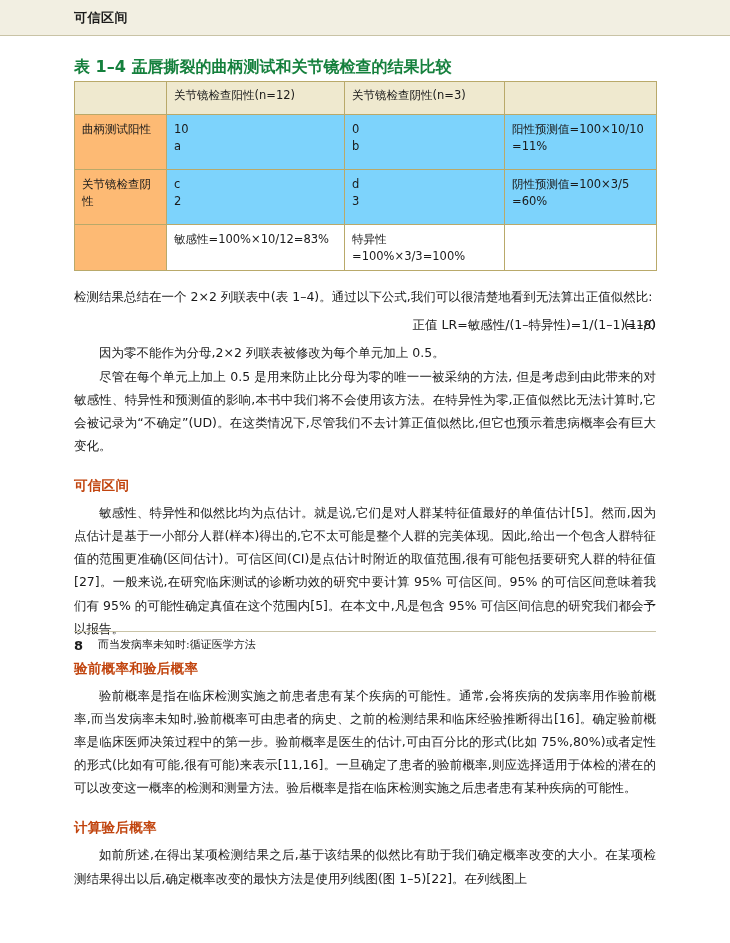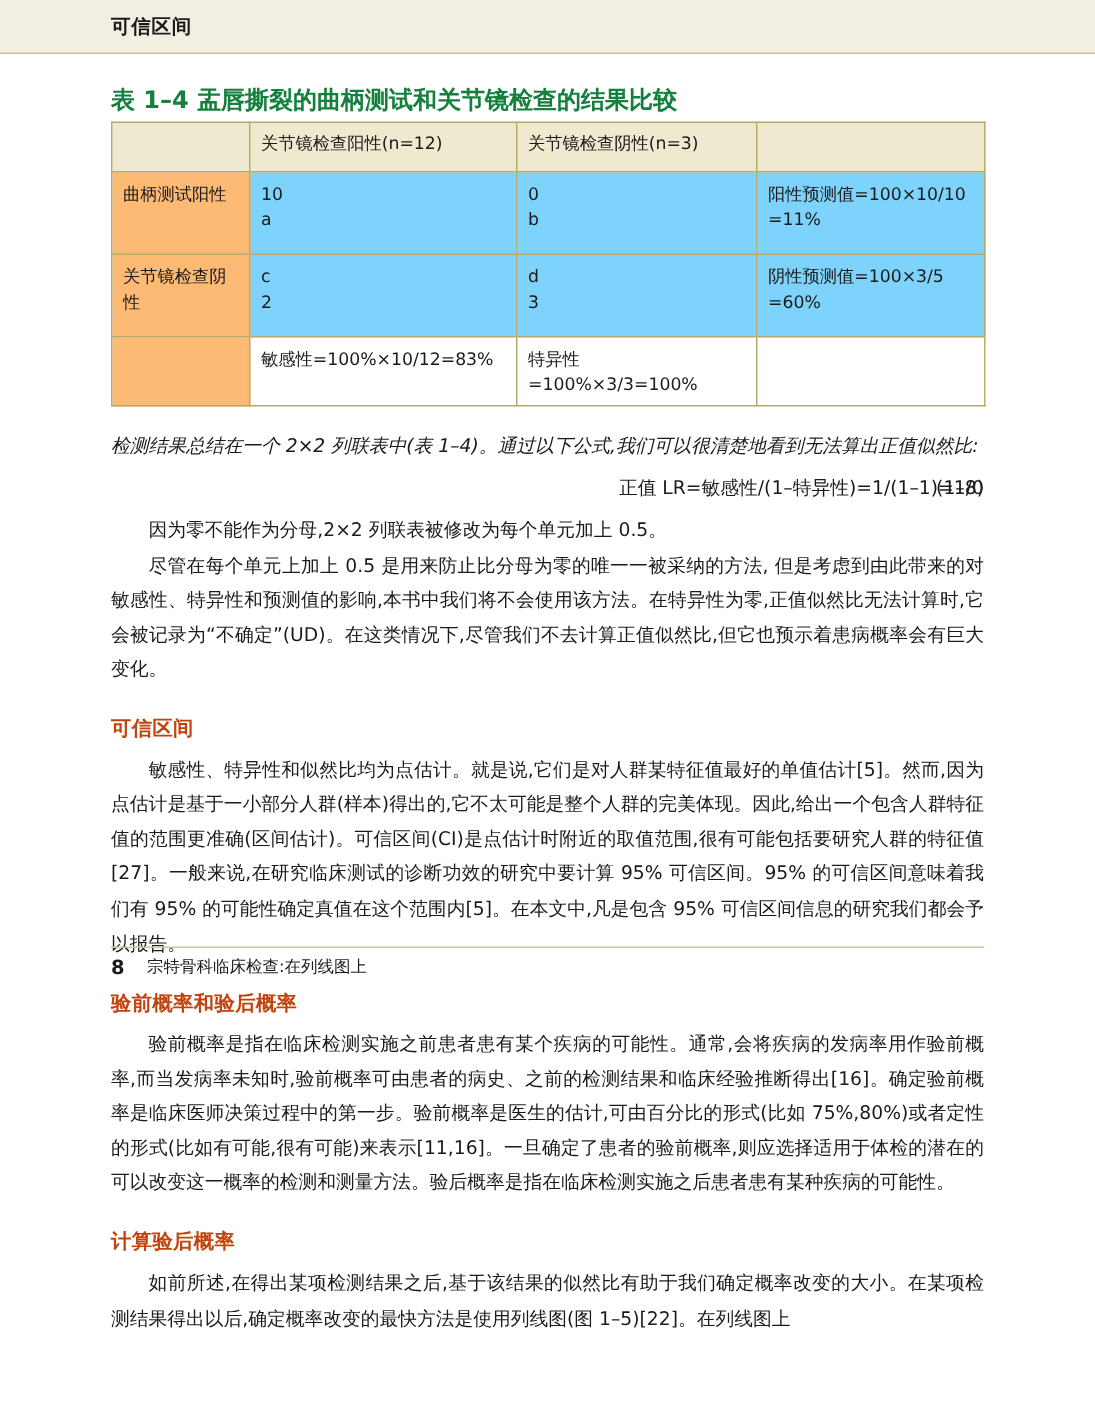--- a/index.html
+++ b/index.html
@@ -229,21 +229,21 @@
         </tr>
         <tr>
           <td class="rh-cell"></td>
           <td class="foot-cell">敏感性=100%×10/12=83%</td>
           <td class="foot-cell">特异性=100%×3/3=100%</td>
           <td class="foot-cell"></td>
         </tr>
       </tbody>
     </table>
 
-    <div class="para-block" style="font-style:italic;">
+    <div class="para-block" style="">
       <p class="body">检测结果总结在一个 2×2 列联表中(表 1–4)。通过以下公式,我们可以很清楚地看到无法算出正值似然比:</p>
     </div>
 
     <div class="formula-row">
       <span class="formula">正值 LR=敏感性/(1–特异性)=1/(1–1)=1/0</span>
       <span class="formula-num">(1–8)</span>
     </div>
 
     <p class="body indent">因为零不能作为分母,2×2 列联表被修改为每个单元加上 0.5。</p>
 
@@ -259,16 +259,16 @@
 
     <h2 class="section">计算验后概率</h2>
 
     <p class="body indent">如前所述,在得出某项检测结果之后,基于该结果的似然比有助于我们确定概率改变的大小。在某项检测结果得出以后,确定概率改变的最快方法是使用列线图(图 1–5)[22]。在列线图上</p>
 
   </div>
 
   <div class="footer">
     <div class="footer-rule"></div>
     <div class="footer-pageno">8</div>
-    <div class="footer-text">宗特骨科临床检查:在列线图上</div>
+    <div class="footer-text">而当发病率未知时:循证医学方法</div>
   </div>
 
 </div>
 
 </body></html>

